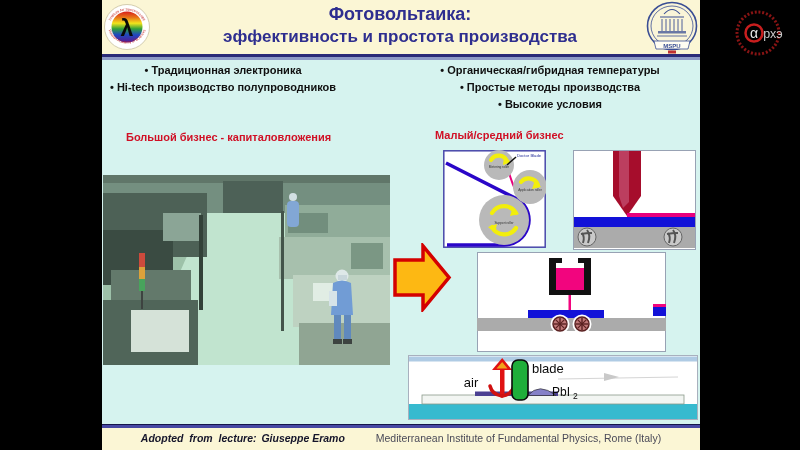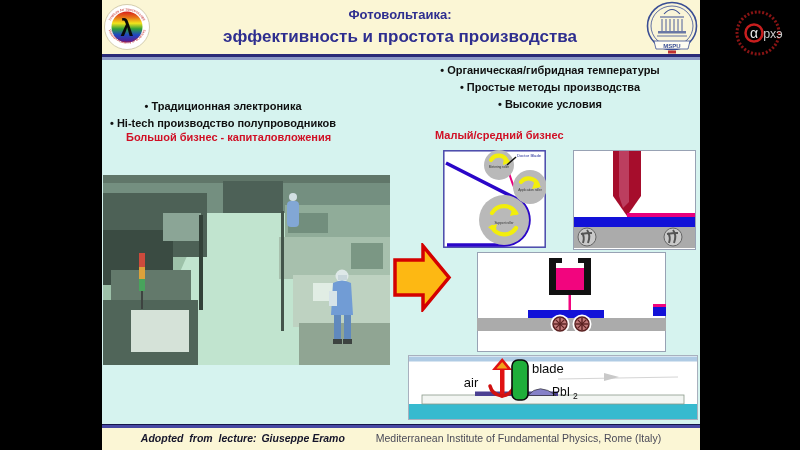--- a/index.html
+++ b/index.html
@@ -4,27 +4,27 @@
 <style>
   html,body{margin:0;padding:0;background:#000;}
   .frame{position:relative;width:800px;height:450px;background:#000;overflow:hidden;
          font-family:"Liberation Sans",sans-serif;}
   .slide{position:absolute;left:102px;top:0;width:598px;height:450px;background:#D6F3EF;}
   .abs{position:absolute;}
   .header{left:0;top:0;width:598px;height:54px;background:#FBF6D5;}
   .sep1{left:0;top:54px;width:598px;height:3px;background:#2A2A78;}
   .sep2{left:0;top:57px;width:598px;height:3px;background:#8C99C6;}
   .title{left:78px;top:3px;width:440px;text-align:center;color:#2E2E8F;font-weight:bold;}
-  .title .l1{font-size:13px;line-height:23px;}
+  .title .l1{font-size:18px;line-height:23px;}
   .title .l2{font-size:17px;line-height:22px;}
   .logo-isan{left:2px;top:4px;width:46px;height:46px;}
   .logo-mspu{left:544px;top:1px;width:52px;height:54px;}
   .logo-arhe{left:734px;top:7px;width:52px;height:52px;}
   .bullets{top:62px;font-size:11px;font-weight:bold;color:#101010;line-height:17px;text-align:center;}
-  .bullets.left{left:0;width:242px;margin-top:36px;}
+  .bullets.left{left:0;width:242px;}
   .bullets.right{left:328px;width:240px;}
   .colhead{font-size:11px;font-weight:bold;color:#D01025;}
   .colhead.left{left:24px;top:131px;width:240px;}
   .colhead.right{left:333px;top:129px;width:240px;}
   .photo{left:1px;top:175px;width:287px;height:190px;}
   .bigarrow{left:291px;top:243px;width:59px;height:69px;}
   .panel{background:#fff;}
   .panelA{left:341px;top:150px;width:103px;height:98px;}
   .panelB{left:471px;top:150px;width:123px;height:100px;}
   .panelC{left:375px;top:252px;width:189px;height:100px;}

